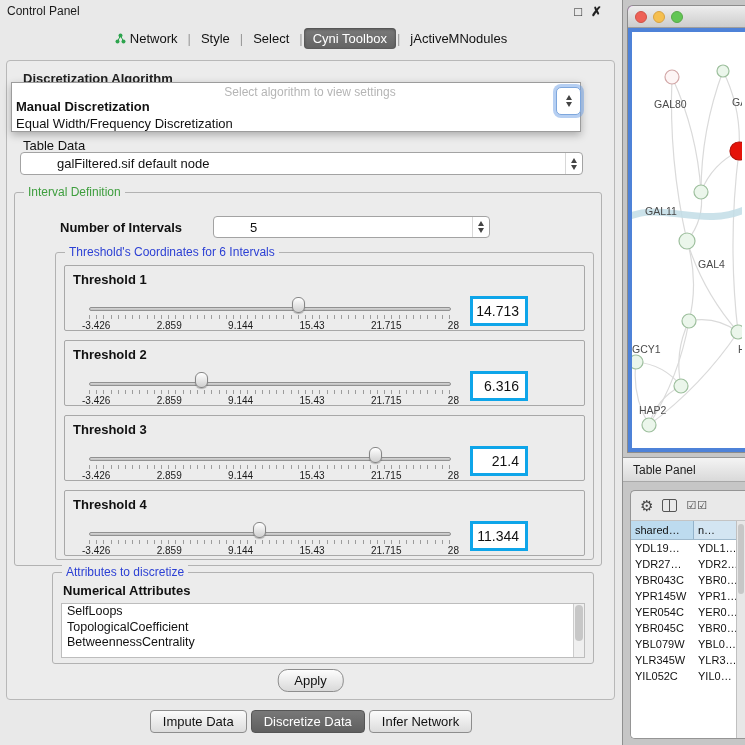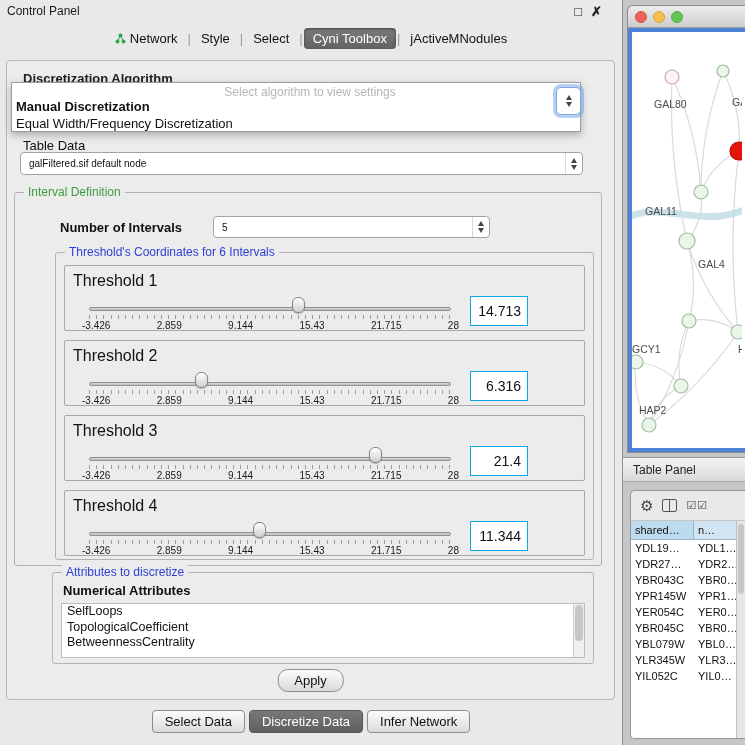--- a/index.html
+++ b/index.html
@@ -19,42 +19,42 @@
 .content{position:absolute;left:6px;top:60px;width:609px;height:640px;background:#ececec;border:1px solid #b8b8b8;border-radius:4px;}
 .discret-label{position:absolute;left:16px;top:10px;font-size:13px;font-weight:bold;color:#222;z-index:1;}
 .popup{position:absolute;left:4px;top:21px;width:570px;height:50px;background:#fff;border:1px solid #9c9c9c;box-shadow:0 3px 8px rgba(0,0,0,.28);z-index:5;}
 .popup-ph{height:15px;text-align:center;color:#b5b5b5;font-size:12px;padding-top:2px;margin-left:28px;}
 .popup-opt{font-size:13px;padding:1px 0 1px 4px;color:#111;}
 .popup-opt.bold{font-weight:bold;}
 .combo-btn{position:absolute;left:549px;top:26px;width:25px;height:28px;background:#fff;border:1px solid #7ea7dd;border-radius:5px;box-shadow:0 0 0 3px rgba(110,160,230,.5);z-index:6;display:flex;flex-direction:column;align-items:center;justify-content:center;gap:2px;}
 .arrow-up{width:0;height:0;border-left:3.5px solid transparent;border-right:3.5px solid transparent;border-bottom:5px solid #444;display:inline-block;}
 .arrow-down{width:0;height:0;border-left:3.5px solid transparent;border-right:3.5px solid transparent;border-top:5px solid #444;display:inline-block;}
 .td-label{position:absolute;left:16px;top:77px;font-size:13px;color:#111;}
-.combo{position:absolute;display:flex;align-items:center;background:#fff;border:1px solid #a3a3a3;border-radius:4px;font-size:10px;}
+.combo{position:absolute;display:flex;align-items:center;background:#fff;border:1px solid #a3a3a3;border-radius:4px;font-size:13px;padding-left:28px;}
 .combo .combo-text{flex:1;padding-left:8px;white-space:nowrap;overflow:hidden;}
 .combo .spin{width:17px;align-self:stretch;display:flex;flex-direction:column;align-items:center;justify-content:center;gap:2px;border-left:1px solid #d8d8d8;}
 .combo.table-combo{left:13px;top:91px;width:563px;height:23px;}
 .combo.num-combo{left:206px;top:155px;width:277px;height:22px;}
 
 .group{position:absolute;border:1px solid #b2b2b2;border-radius:3px;}
 .legend{position:absolute;top:-8px;left:9px;background:#ececec;padding:0 4px;font-size:12px;}
 .legend.green{color:var(--legend-green);}
 .legend.blue{color:var(--legend-blue);}
 .interval-group{left:7px;top:131px;width:588px;height:374px;}
 .num-label{position:absolute;left:53px;top:159px;font-size:13px;font-weight:bold;z-index:2;}
 .th-group{left:48px;top:191px;width:539px;height:308px;}
 .th-list{position:absolute;left:8px;right:8px;top:12px;}
 .th-panel{position:relative;height:66px;border:1px solid #a8a8a8;border-radius:2px;margin-bottom:9px;}
-.th-label{position:absolute;left:8px;top:6px;font-size:16px;font-weight:normal;text-align:center;}
+.th-label{position:absolute;left:8px;top:6px;font-size:13px;font-weight:bold;text-align:center;}
 .slider{position:absolute;left:24px;top:30px;width:362px;height:34px;}
 .track{position:absolute;left:0;right:0;top:11px;height:4px;background:linear-gradient(#d6d6d6,#bfbfbf);border:1px solid #919191;border-radius:3px;}
 .thumb{position:absolute;top:1px;width:13px;height:16px;margin-left:-6px;background:linear-gradient(#ffffff,#cfcfcf);border:1px solid #868686;border-radius:6px;box-shadow:0 1px 1px rgba(0,0,0,.25);}
 .ticks{position:absolute;left:0;right:0;top:19px;height:4px;background-image:repeating-linear-gradient(to right,#9c9c9c 0,#9c9c9c 1px,transparent 1px,transparent 7.2px);}
 .scale{position:absolute;left:-7px;right:-8px;top:24px;display:flex;justify-content:space-between;font-size:10px;color:#1a1a1a;}
-.tval{position:absolute;left:405px;top:30px;width:58px;height:30px;background:#fff;border:1px solid #0ea5e9;font-size:14px;display:flex;align-items:center;justify-content:flex-end;padding-right:6px;}
+.tval{position:absolute;left:405px;top:30px;width:58px;height:30px;background:#fff;border:3px solid #0ea5e9;font-size:14px;display:flex;align-items:center;justify-content:flex-end;padding-right:6px;}
 
 .attr-group{left:45px;top:511px;width:542px;height:92px;}
 .attr-subtitle{position:absolute;left:10px;top:10px;font-size:13px;font-weight:bold;}
 .listbox{position:absolute;left:8px;right:8px;top:30px;bottom:5px;background:#fff;border:1px solid #bdbdbd;overflow:hidden;}
 .attr-item{font-size:12.5px;line-height:15.5px;padding-left:5px;white-space:nowrap;}
 .list-scroll{position:absolute;top:0;bottom:0;right:0;width:11px;background:#efefef;border-left:1px solid #ccc;}
 .thumb2{position:absolute;left:1px;right:1px;top:1px;height:36px;background:#c7c7c7;border-radius:5px;}
 
 .apply{position:absolute;left:50%;top:608px;transform:translateX(-50%);font-size:13px;padding:3px 16px;border:1px solid #8d8d8d;border-radius:10px;background:linear-gradient(#fdfdfd,#d9d9d9);font-family:inherit;color:#111;}
 .bottom-tabs{position:absolute;left:0;right:0;bottom:12px;display:flex;justify-content:center;gap:4px;}
@@ -253,21 +253,21 @@
         <div class="list-scroll">
             <div class="thumb2"></div>
           </div>
       </div>
     </div>
 
     <button class="apply">Apply</button>
   </div>
 
   <div class="bottom-tabs" id="bottomTabs">
-      <div class="btab">Select Data</div>
+      <div class="btab">Impute Data</div>
       <div class="btab sel">Discretize Data</div>
       <div class="btab">Infer Network</div>
     </div>
 </div>
 
 <div class="rp">
   <div class="net-win">
     <div class="mac-bar">
       <span class="light red"></span>
       <span class="light yellow"></span>

